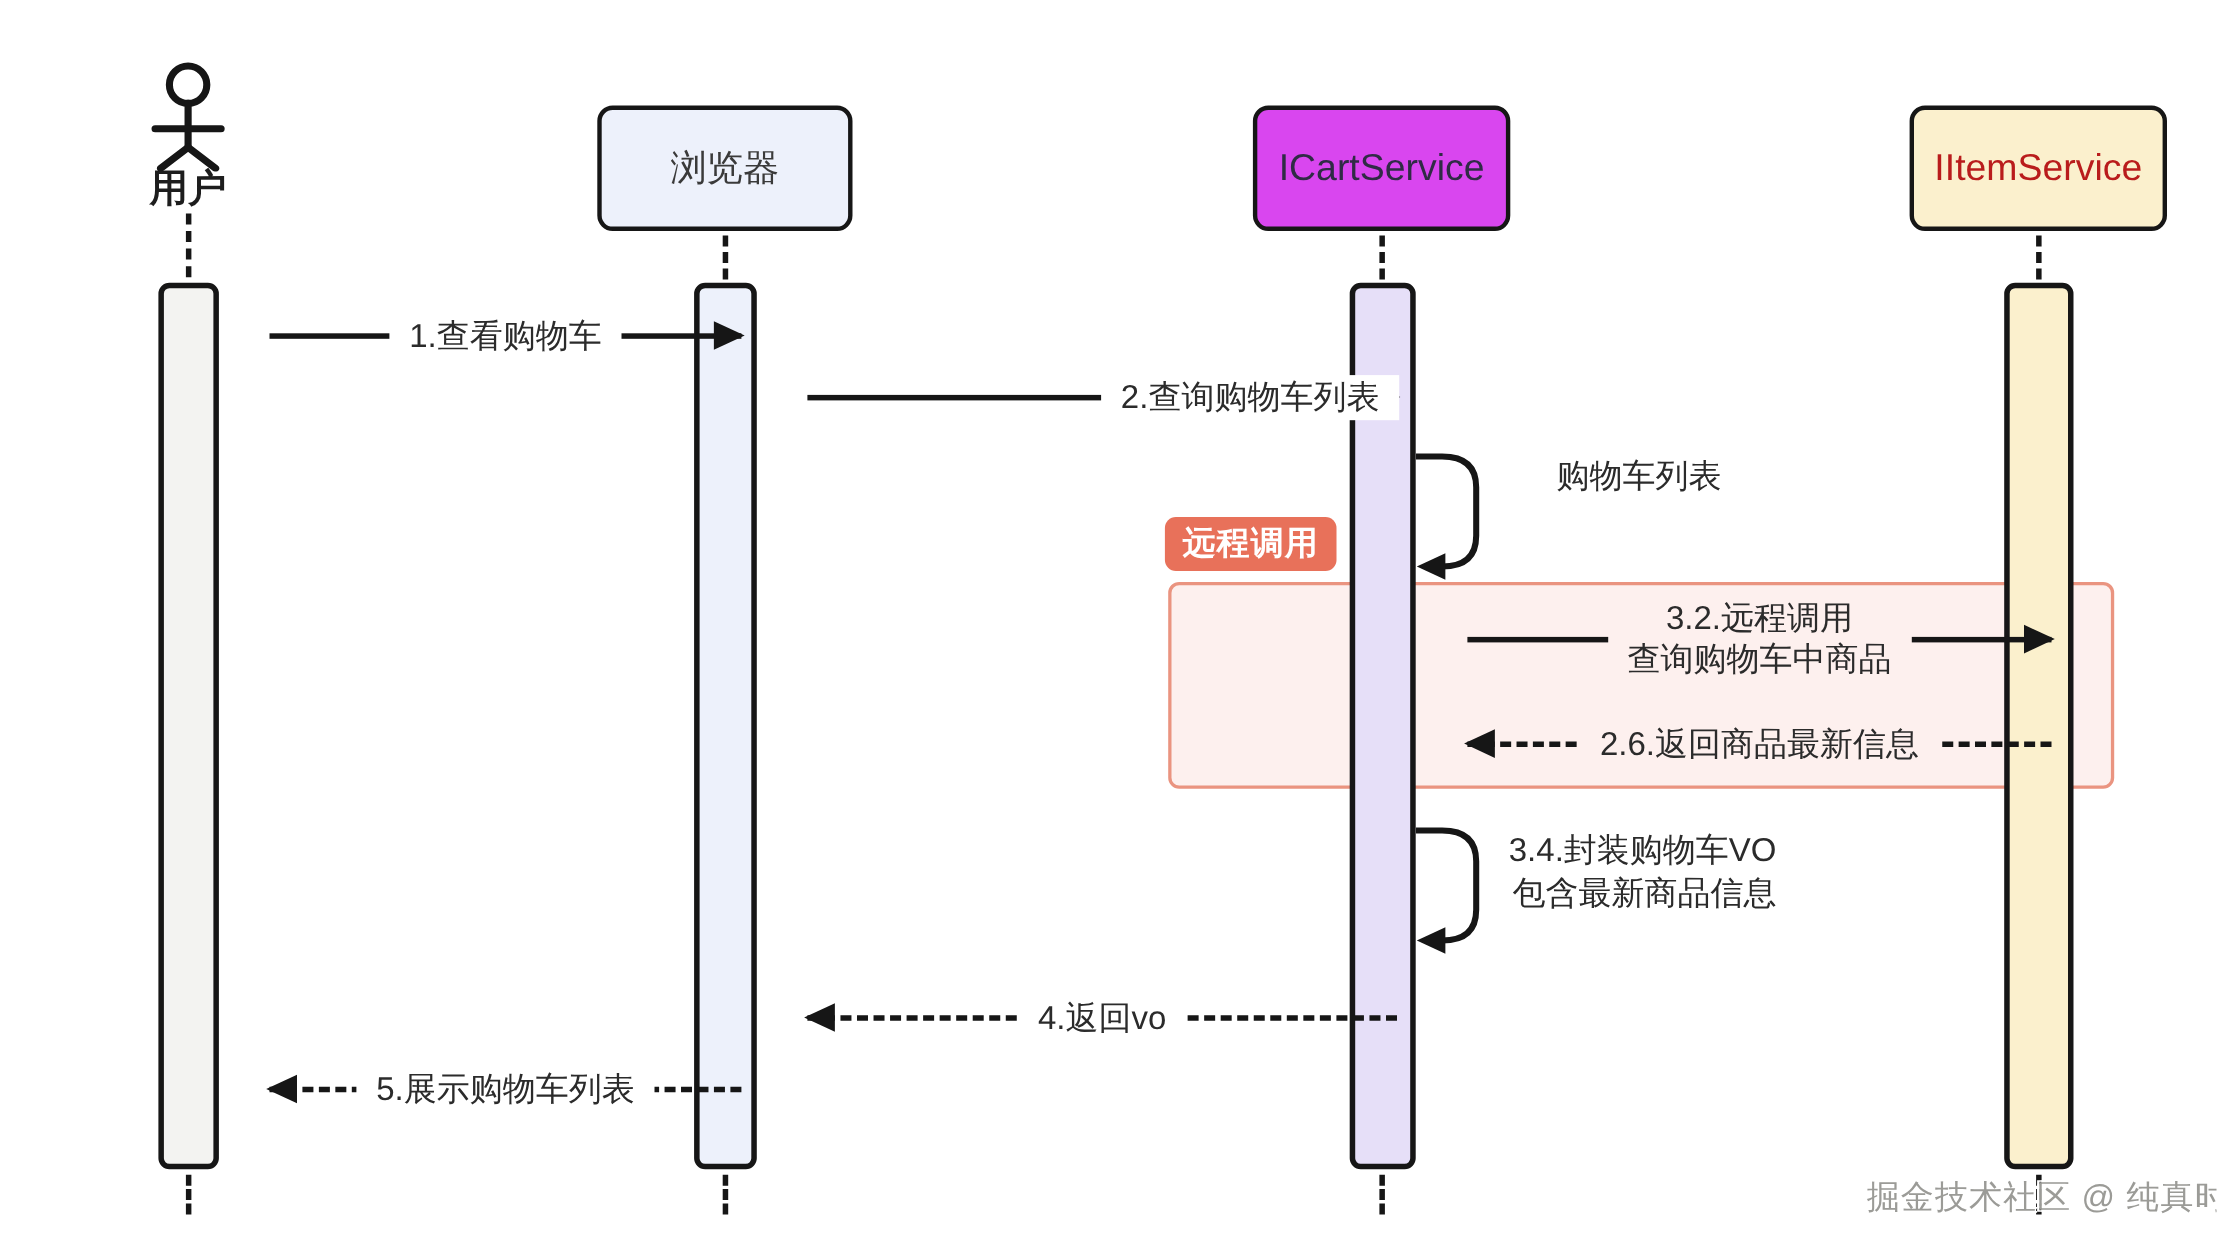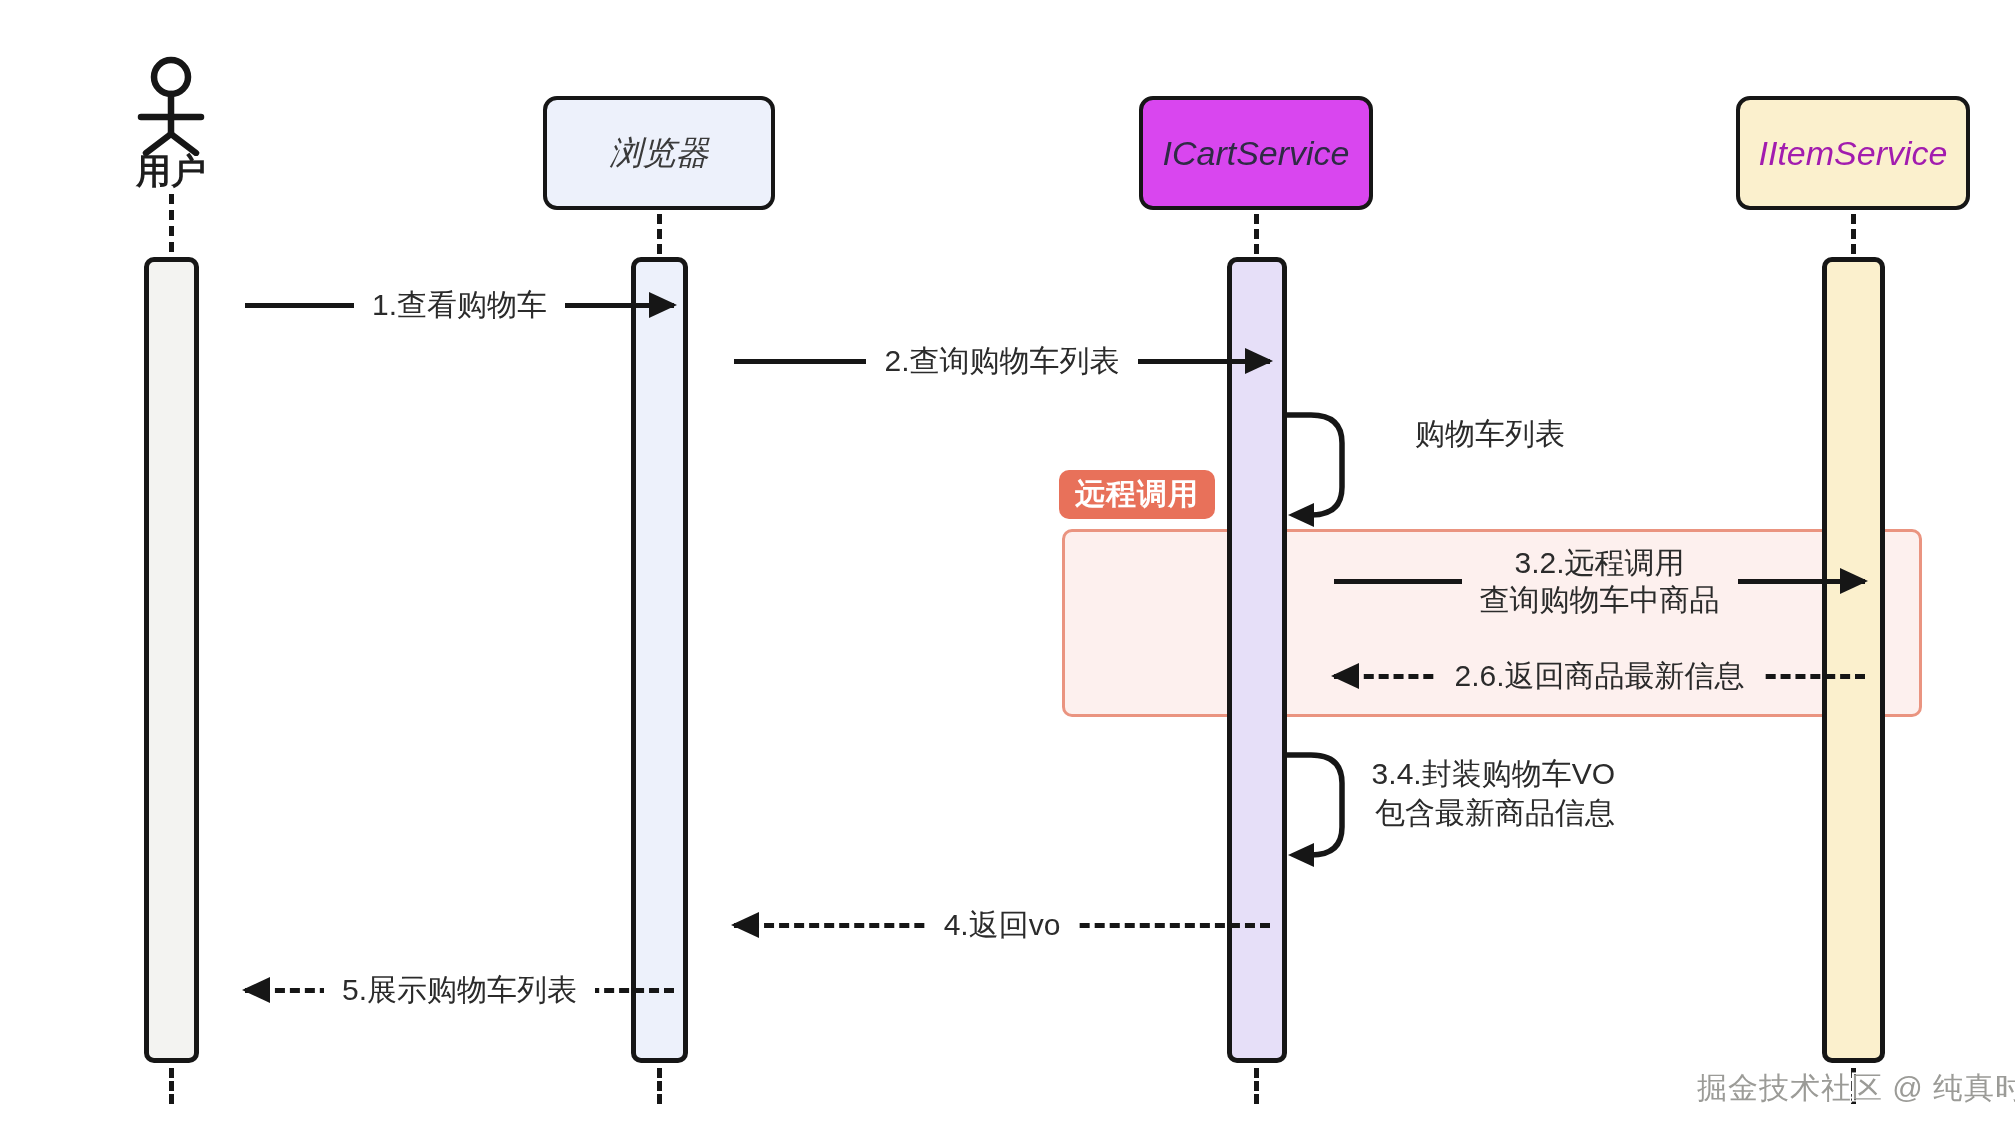--- a/index.html
+++ b/index.html
@@ -3,25 +3,25 @@
 <meta charset="utf-8">
 <style>
   html,body{margin:0;padding:0;background:#ffffff;}
   #canvas{
     position:relative;width:2015px;height:1129px;background:#ffffff;
     font-family:"Liberation Sans","DejaVu Sans",sans-serif;color:#2b2b2b;overflow:hidden;padding-left:28px;
   }
   
   .pbox{
     position:absolute;top:96px;height:114px;border:4.5px solid #161616;border-radius:14px;
-    display:flex;align-items:center;justify-content:center;font-size:34px;box-sizing:border-box;z-index:3;font-style:italic;
+    display:flex;align-items:center;justify-content:center;font-size:34px;box-sizing:border-box;z-index:3;
   }
   .pbox.browser{left:543px;width:232px;background:#edf1fb;color:#3a3a3a;font-size:33px;}
   .pbox.cart{left:1139px;width:234px;background:#d946ef;color:#2f2b45;}
-  .pbox.item{left:1736px;width:234px;background:#fbf0cd;color:#a21caf;}
+  .pbox.item{left:1736px;width:234px;background:#fbf0cd;color:#b91c1c;}
   
   .actor-figure{position:absolute;left:128px;top:50px;width:86px;height:106px;z-index:3;}
   .actor-label{position:absolute;left:111px;top:148px;width:120px;text-align:center;
     font-size:35px;font-weight:600;color:#1d1d1d;z-index:3;}
   
   .vdash{position:absolute;width:0;border-left:5px dashed #161616;z-index:1;}
   .vd-user-top{left:169px;top:194px;height:58px;}
   .vd-browser-top{left:657px;top:214px;height:40px;}
   .vd-cart-top{left:1254px;top:214px;height:40px;}
   .vd-item-top{left:1851px;top:214px;height:40px;}
@@ -47,21 +47,21 @@
   .msg.dashed .line{border-top-style:dashed;}
   .msg .head{position:absolute;width:0;height:0;border-top:13px solid transparent;
     border-bottom:13px solid transparent;top:50%;margin-top:-13px;}
   .msg .head.right{right:-1px;border-left:28px solid #161616;}
   .msg .head.left{left:-1px;border-right:28px solid #161616;}
   .msg .lbl{position:relative;z-index:2;background:#ffffff;padding:0 18px;font-size:30px;
     color:#2b2b2b;white-space:nowrap;}
   .msg .lbl.pink{background:#fdf0ee;}
   .msg .lbl.two{text-align:center;line-height:37px;}
   .m1{left:199px;top:277px;width:433px;}
-  .m2{left:688px;top:333px;width:540px;}
+  .m2{left:688px;top:333px;width:540px;justify-content:flex-end;}
   .m32{left:1288px;top:545px;width:535px;height:72px;}
   .m33{left:1288px;top:648px;width:535px;}
   .m4{left:688px;top:897px;width:540px;}
   .m5{left:199px;top:962px;width:433px;}
   
   .loop{position:absolute;width:62px;height:122px;z-index:3;}
   .loop1{left:1287px;top:408px;}
   .loop2{left:1287px;top:748px;}
   .looplbl{position:absolute;width:250px;text-align:center;font-size:30px;line-height:39px;
     color:#2b2b2b;z-index:3;}

